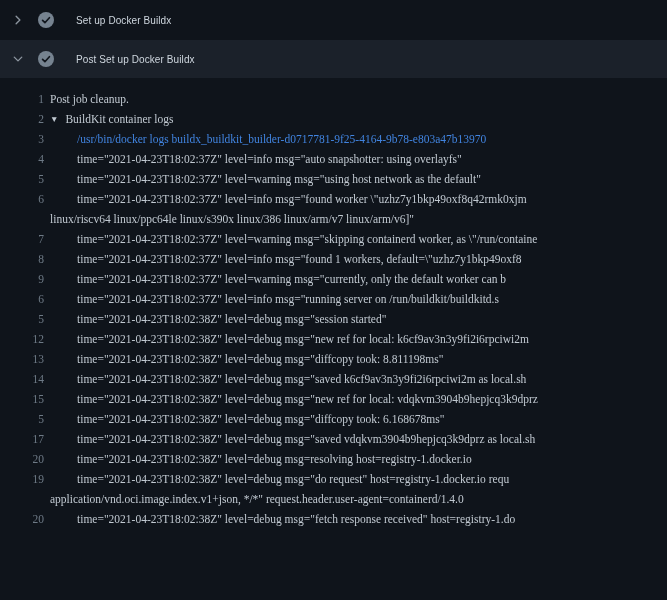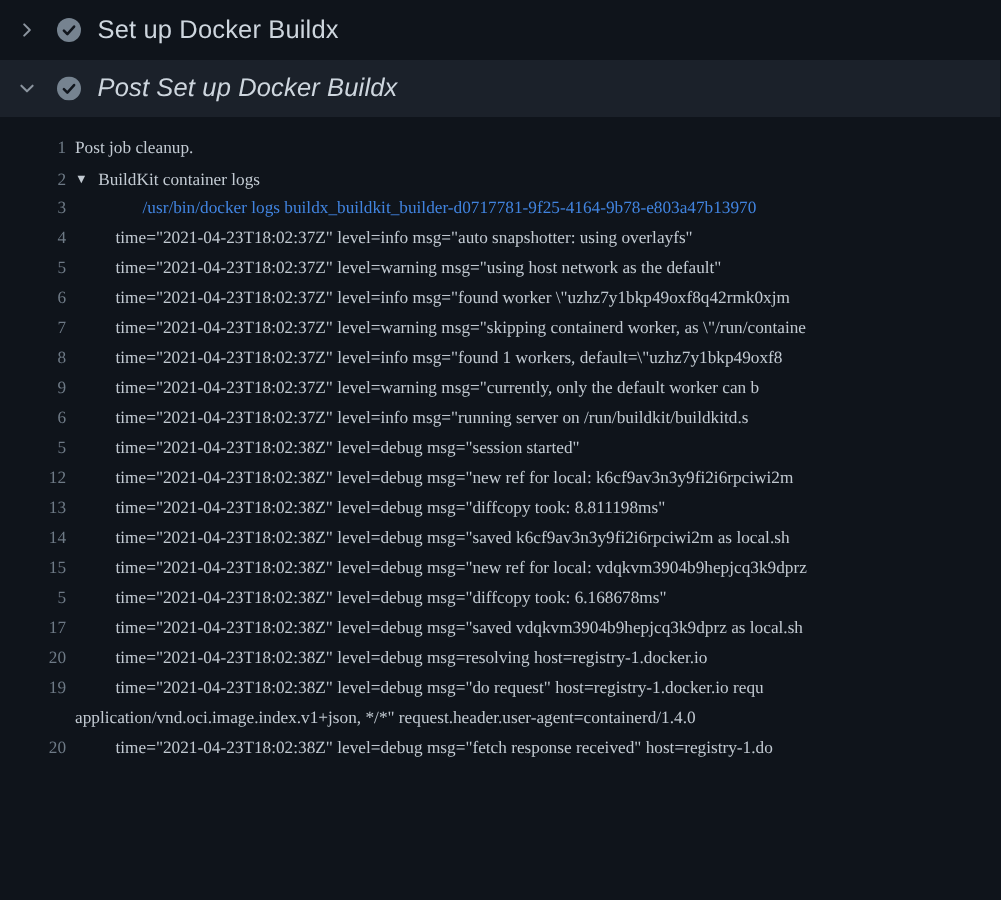--- a/index.html
+++ b/index.html
@@ -24,38 +24,37 @@
   .step{
     height:40px;
     display:flex;
     align-items:center;
     padding-left:12px;
     cursor:pointer;
   }
   .step.expanded{
     height:38px;
     background:var(--step-expanded-bg);
-    font-style:italic;
   }
   .chev{
     width:12px;height:12px;
     color:var(--chevron);
     display:flex;align-items:center;justify-content:center;
     flex:0 0 12px;
   }
   .chev svg{display:block;}
   .chev.down svg{transform:rotate(90deg);}
   .status{
     width:16px;height:16px;
     margin-left:14px;
     flex:0 0 16px;
   }
   .step-label{
-    margin-left:11px;
-    font-size:17px;
+    margin-left:22px;
+    font-size:10px;
     color:var(--step-label);
     letter-spacing:.1px;
   }
   
   .log{
     padding-top:11px;
     font-family:"DejaVu Sans Mono", monospace;
     font-size:11.5px;
     color:var(--log-text);
   }
@@ -68,21 +67,21 @@
   }
   .num{
     display:inline-block;
     width:44px;
     text-align:right;
     color:var(--muted);
     cursor:pointer;
   }
   .txt{padding-left:6px;}
   .row.ind1 .txt{padding-left:33px;}
-  .row.command .txt{color:var(--accent);margin-left:18px;}
+  .row.command .txt{color:var(--accent);}
   .row.group{cursor:pointer;}
   .tri{
     display:inline-block;
     font-size:8.5px;
     margin-right:7px;
     vertical-align:1px;
     color:var(--log-text);
   }
 </style>
 </head>
@@ -128,20 +127,21 @@
   <div class="row ind0 group"><span class="num">2</span><span class="tri" style="padding-left: 6px;">▼</span><span class="txt" style="padding-left: 0px;">BuildKit container logs</span></div>
 
   <div class="row ind1 command"><span class="num">3</span><span class="txt">/usr/bin/docker logs buildx_buildkit_builder-d0717781-9f25-4164-9b78-e803a47b13970</span></div>
 
   <div class="row ind1"><span class="num">4</span><span class="txt">time="2021-04-23T18:02:37Z" level=info msg="auto snapshotter: using overlayfs"</span></div>
 
   <div class="row ind1"><span class="num">5</span><span class="txt">time="2021-04-23T18:02:37Z" level=warning msg="using host network as the default"</span></div>
 
   <div class="row ind1"><span class="num">6</span><span class="txt">time="2021-04-23T18:02:37Z" level=info msg="found worker \"uzhz7y1bkp49oxf8q42rmk0xjm</span></div>
 
+  <div class="row ind0"><span class="num"></span><span class="txt">linux/riscv64 linux/ppc64le linux/s390x linux/386 linux/arm/v7 linux/arm/v6]"</span></div>
 
   <div class="row ind1"><span class="num">7</span><span class="txt">time="2021-04-23T18:02:37Z" level=warning msg="skipping containerd worker, as \"/run/containe</span></div>
 
   <div class="row ind1"><span class="num">8</span><span class="txt">time="2021-04-23T18:02:37Z" level=info msg="found 1 workers, default=\"uzhz7y1bkp49oxf8</span></div>
 
   <div class="row ind1"><span class="num">9</span><span class="txt">time="2021-04-23T18:02:37Z" level=warning msg="currently, only the default worker can b</span></div>
 
   <div class="row ind1"><span class="num">6</span><span class="txt">time="2021-04-23T18:02:37Z" level=info msg="running server on /run/buildkit/buildkitd.s</span></div>
 
   <div class="row ind1"><span class="num">5</span><span class="txt">time="2021-04-23T18:02:38Z" level=debug msg="session started"</span></div>

